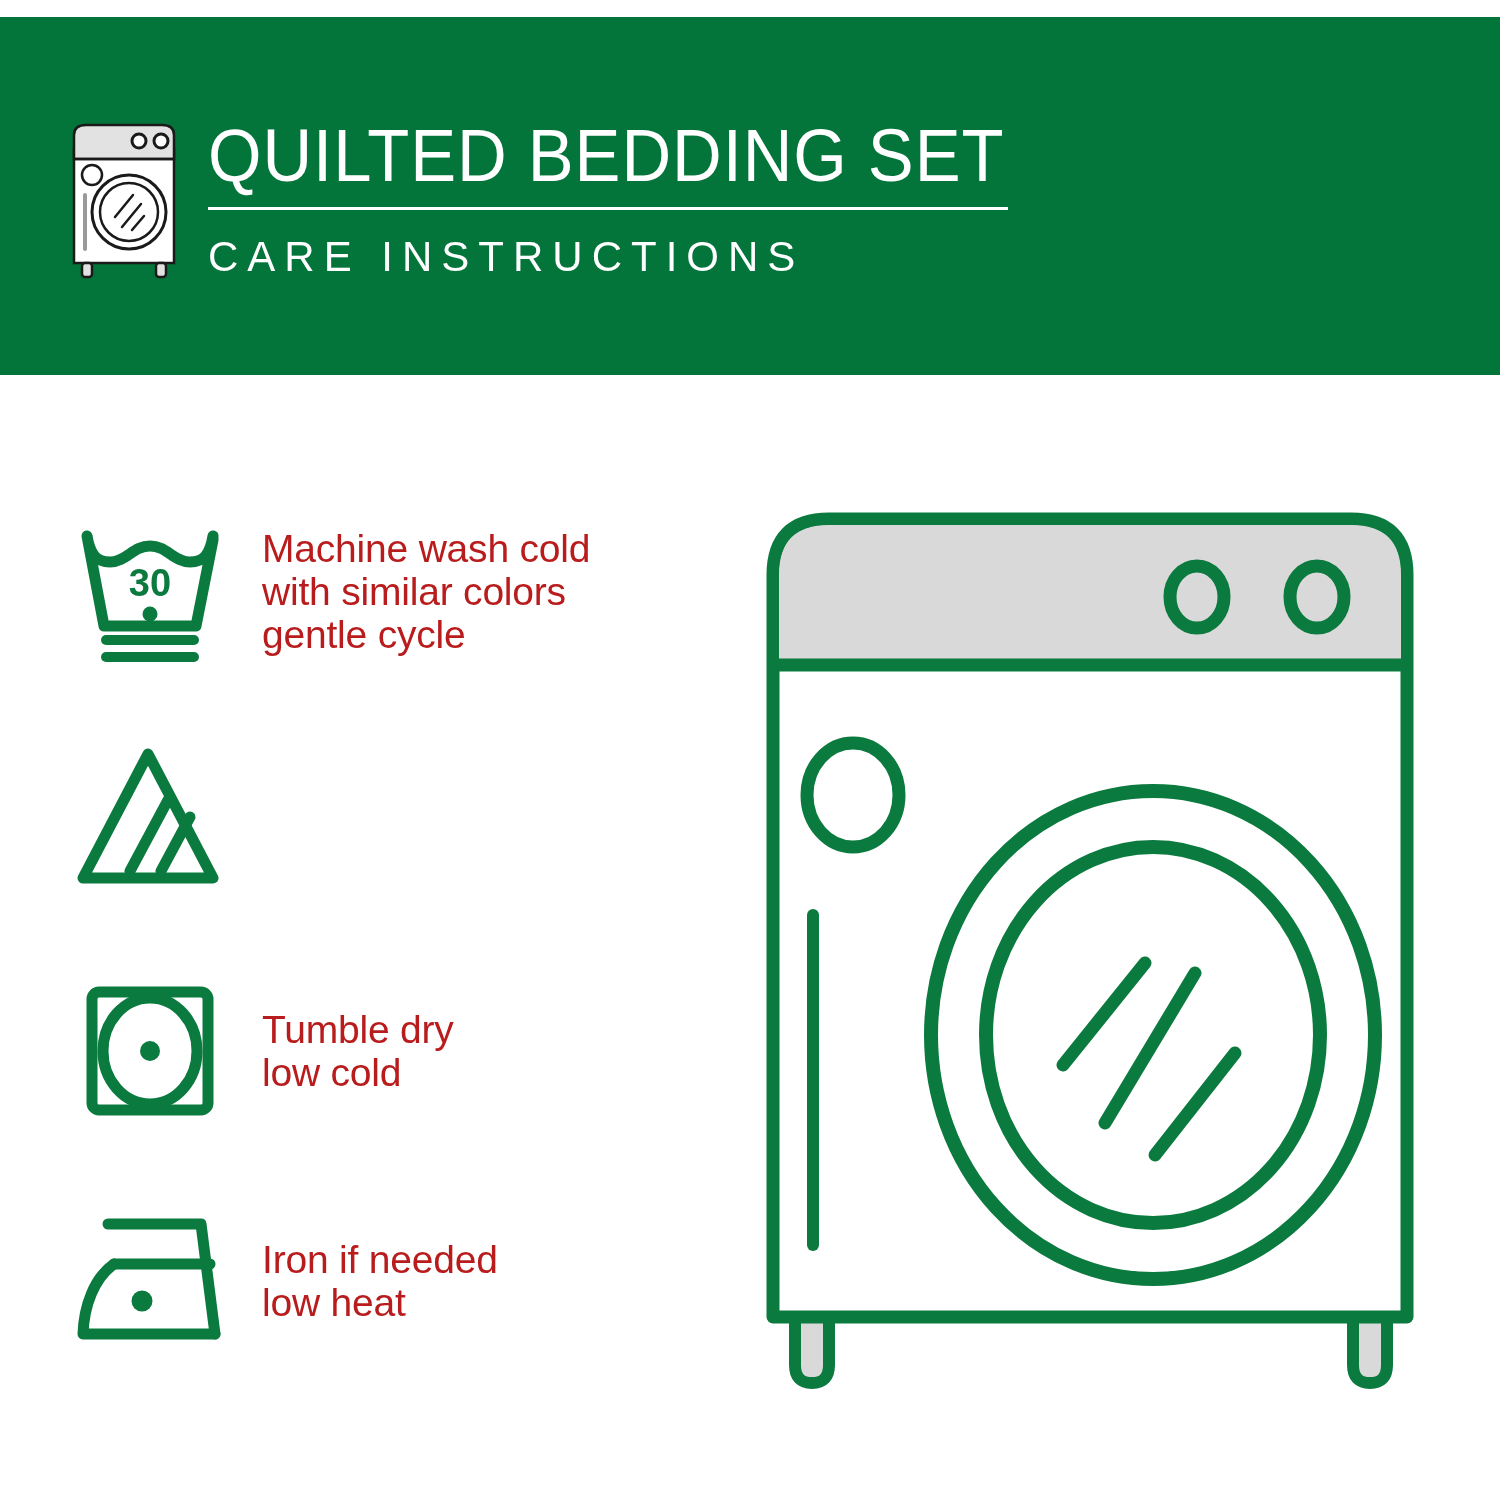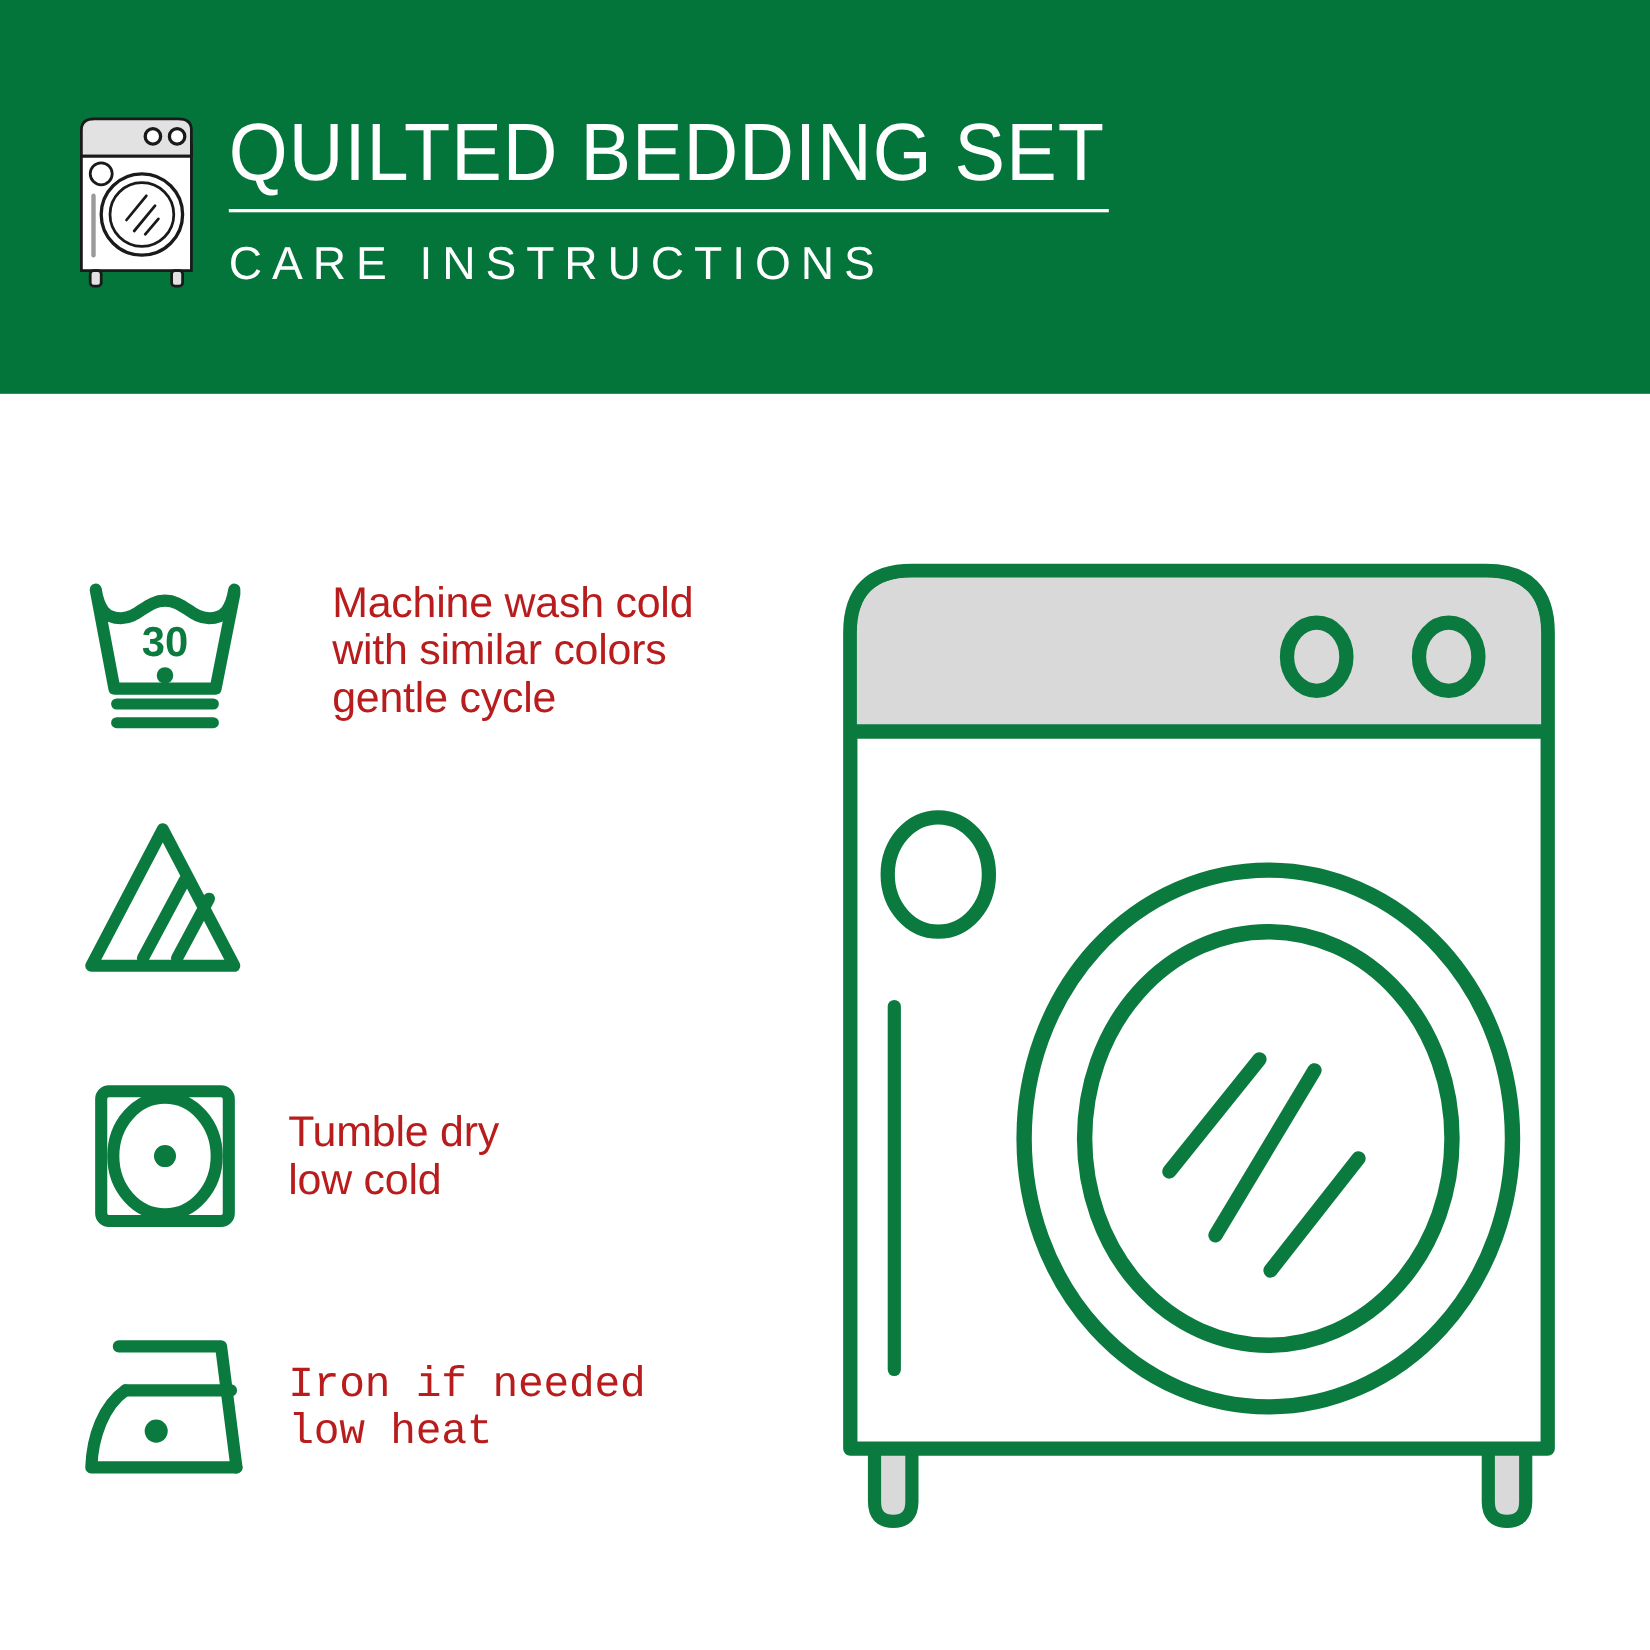--- a/index.html
+++ b/index.html
@@ -12,21 +12,21 @@
     height: 1500px;
     font-family: "Liberation Sans", sans-serif;
     overflow: hidden;
     position: relative;
   }
 
   
   #header-banner {
     position: absolute;
     left: 0;
-    top: 0;
+    top: 17px;
     width: 1500px;
     height: 358px;
     background: #03743a;
     box-sizing: border-box;
   }
   #header-inner {
     position: absolute;
     left: 62px;
     top: 96px;
     display: flex;
@@ -93,24 +93,24 @@
   .care-text {
     margin-left: 32px;
     color: #b91c1c;
     font-size: 39px;
     line-height: 43px;
     font-weight: 400;
     letter-spacing: -0.2px;
     white-space: pre-line;
   }
 
-  #care-row-wash    { top: 158px; gap: 40px; }
+  #care-row-wash    { top: 158px; }
   #care-row-bleach  { top: 382px; }
   #care-row-dry     { top: 618px; }
-  #care-row-iron    { top: 848px; font-family: Liberation Mono, monospace; }
+  #care-row-iron    { top: 848px; }
 
   
   #washer-illustration {
     position: absolute;
     left: 755px;
     top: 505px;
     width: 700px;
     height: 900px;
   }
   #washer-illustration svg { display: block; }

